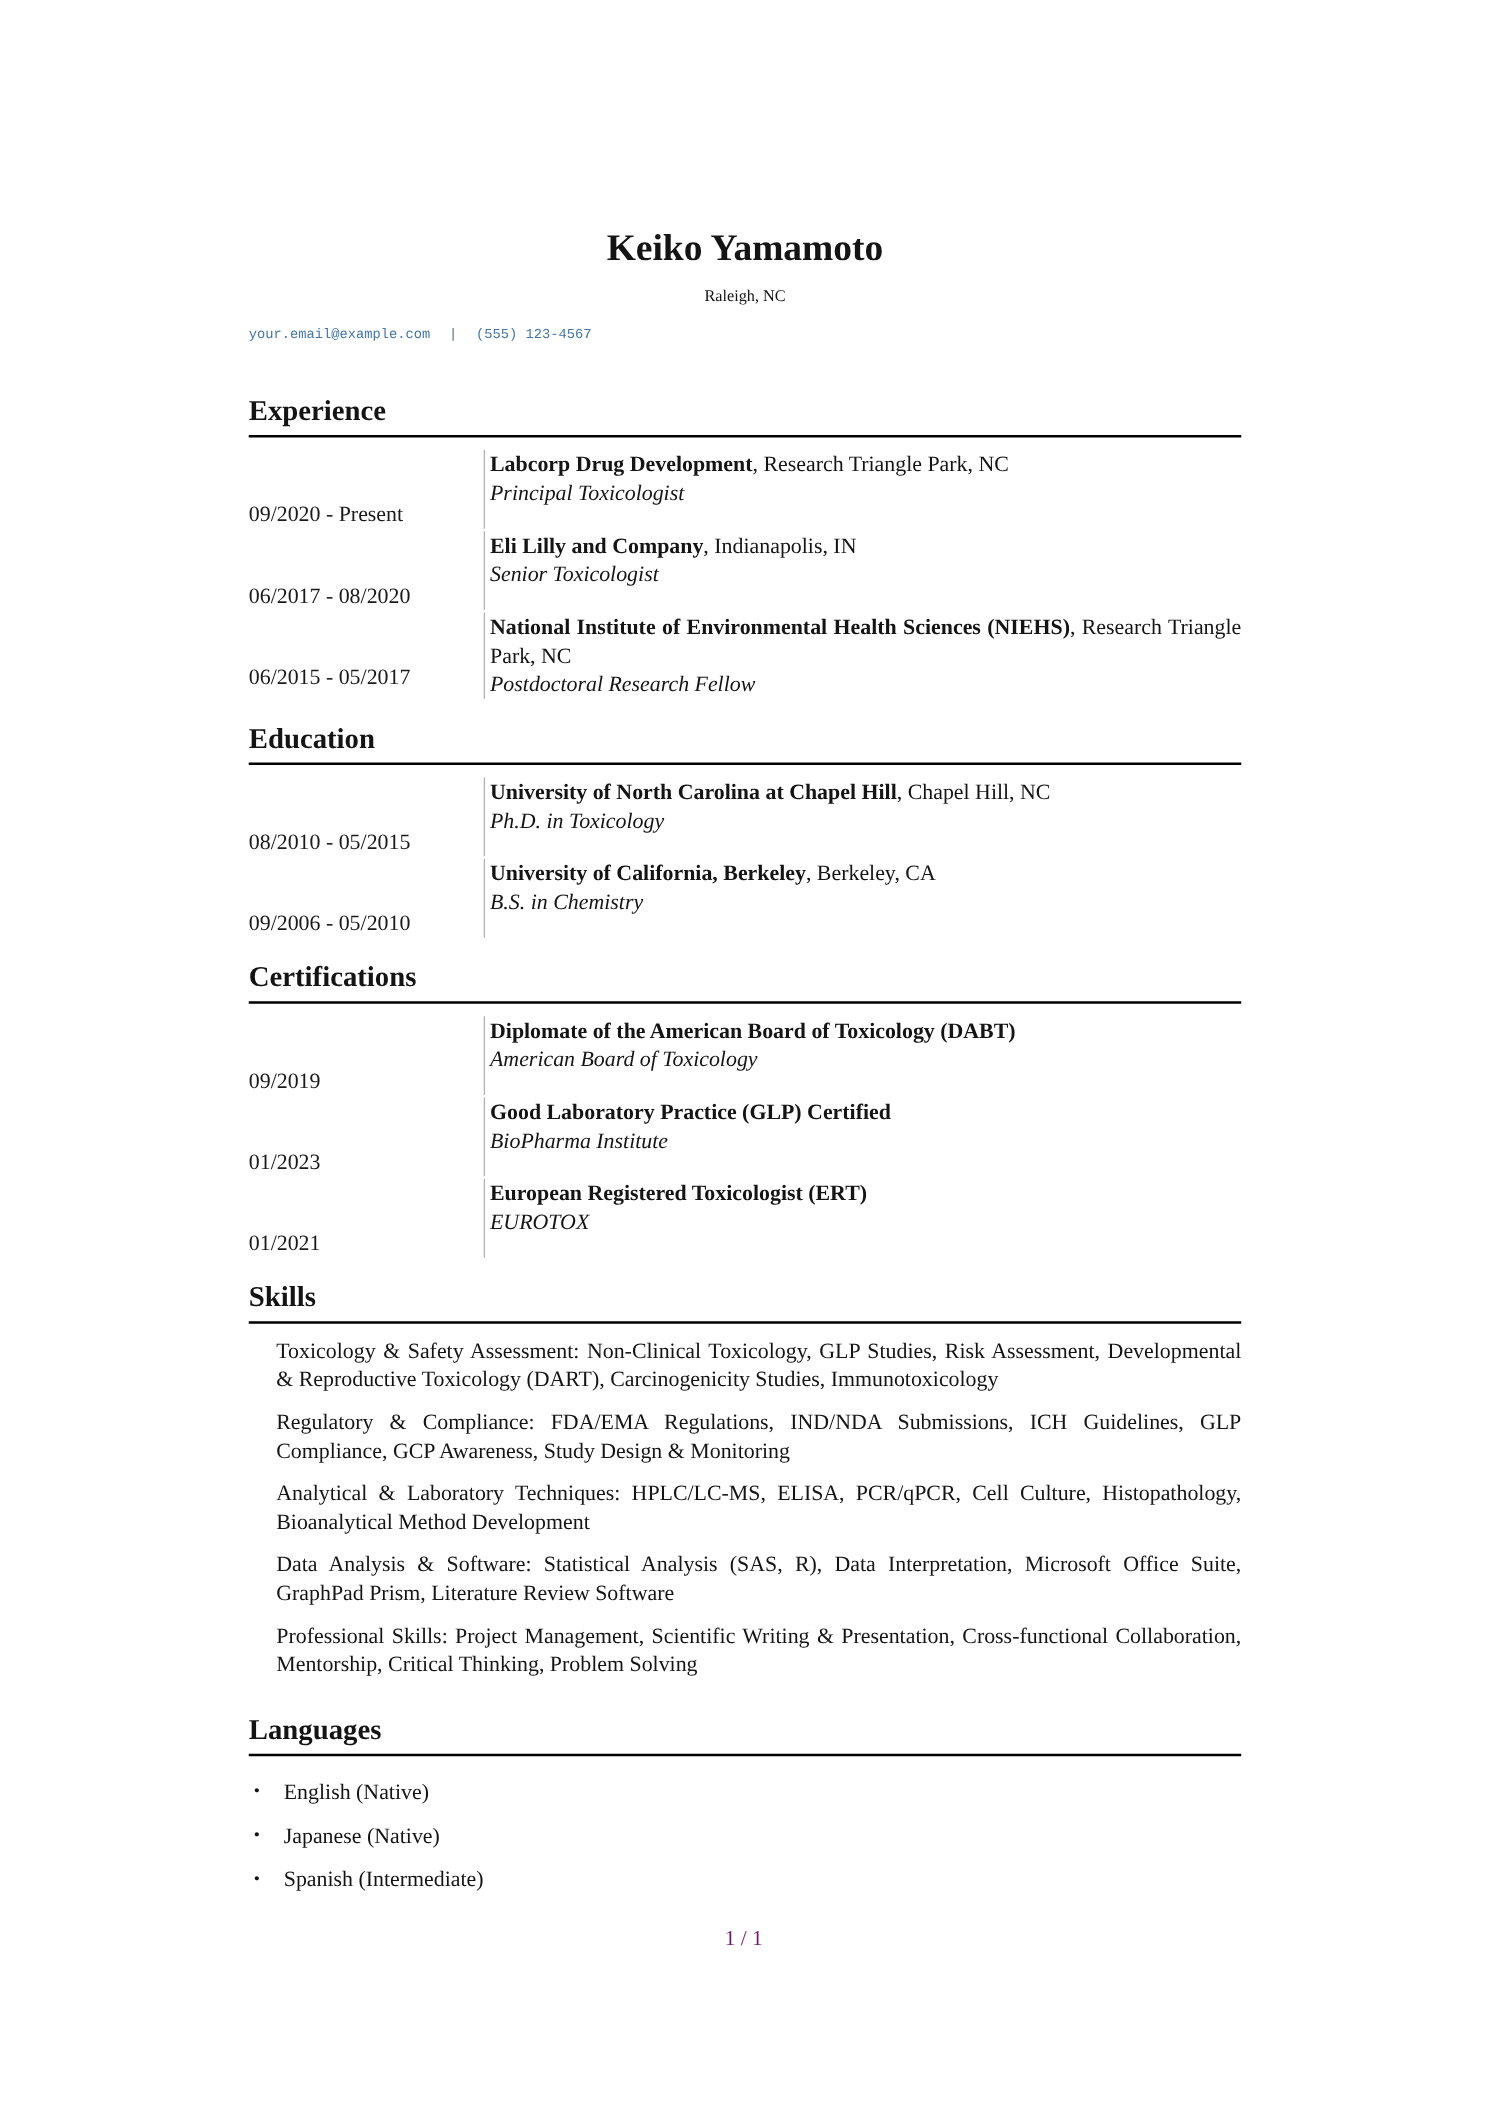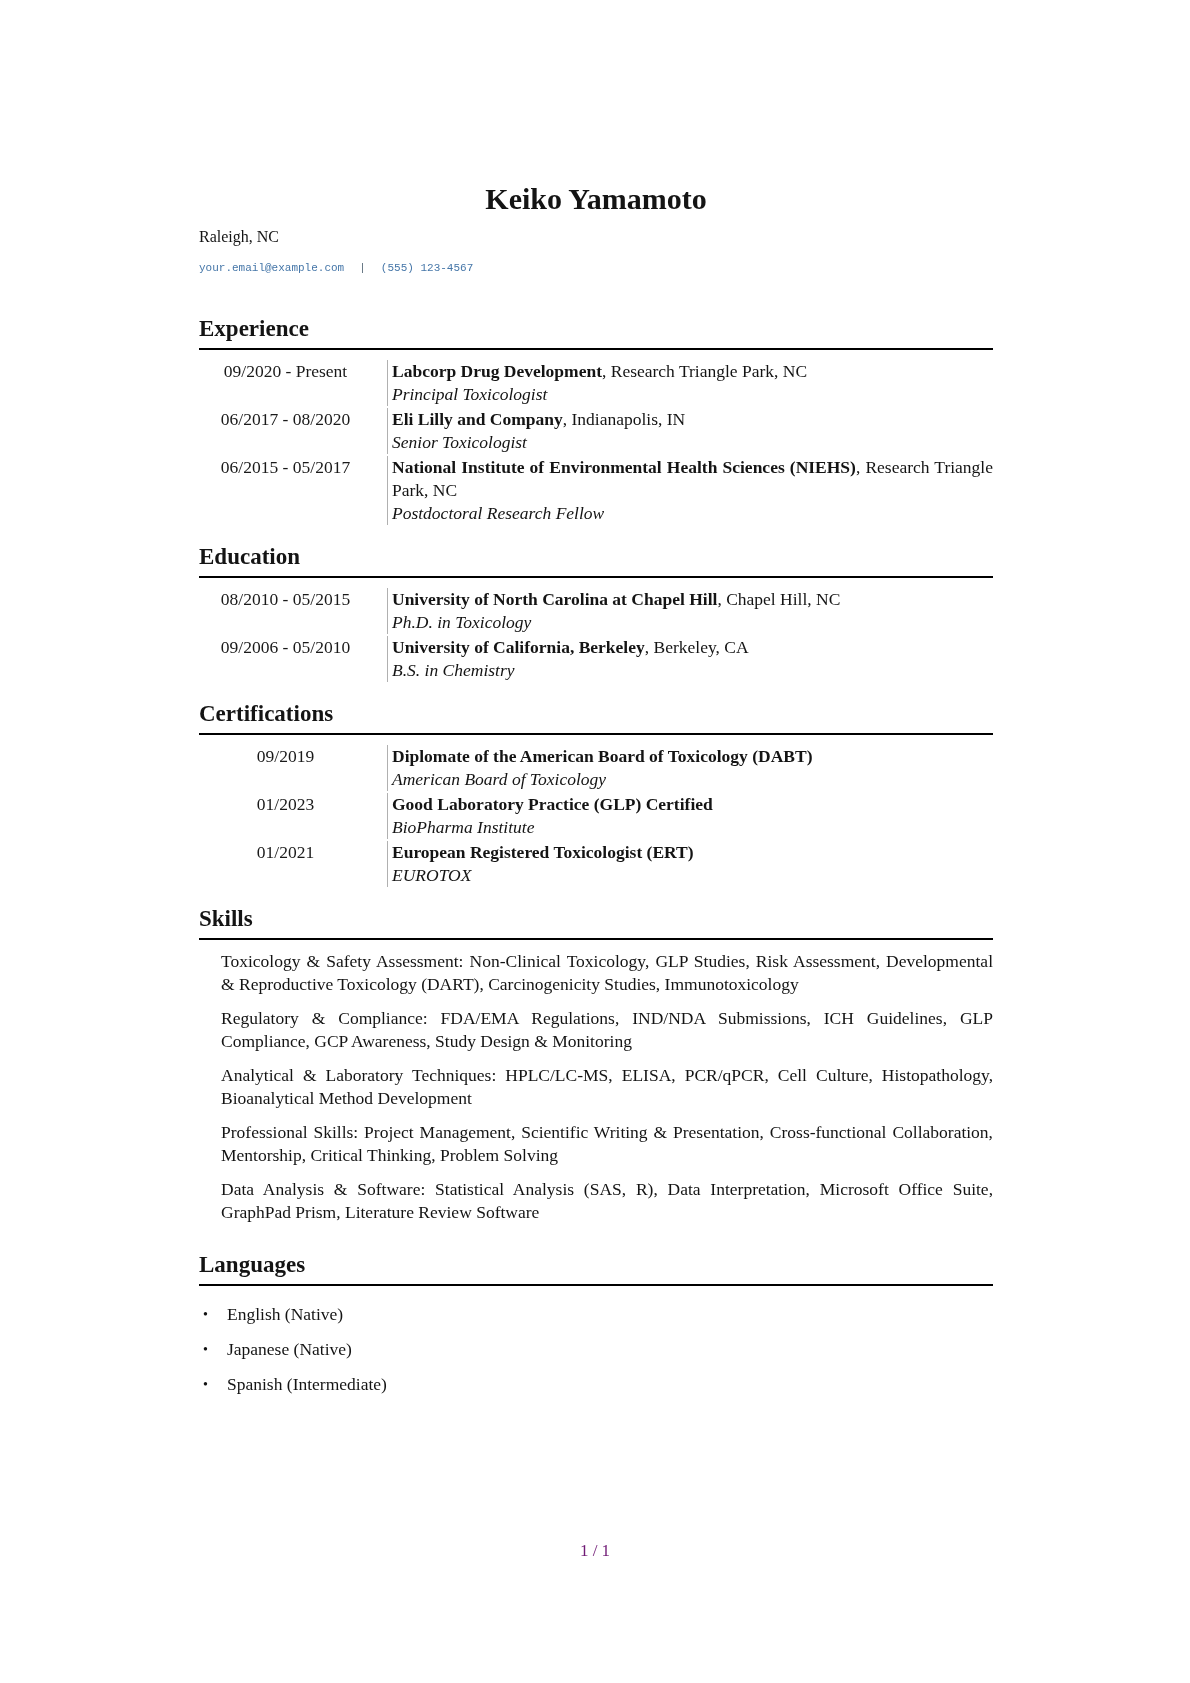--- a/index.html
+++ b/index.html
@@ -10,42 +10,42 @@
     background: #ffffff;
     color: #141414;
     font-family: "Liberation Serif", serif;
     position: relative;
     overflow: hidden;
   }
   .page { padding: 180px 197px 0 199px; }
 
   
   .name { text-align: center; font-size: 30px; font-weight: bold; line-height: 37px; margin: 0; }
-  .location { font-size: 16px; line-height: 23px; margin-top: 8px; }
+  .location { text-align: center; font-size: 13px; line-height: 23px; margin-top: 8px; }
   .contact { font-size: 11px; line-height: 22px; margin-top: 9px; font-family: Liberation Mono, monospace; }
   .contact a { color: var(--link-blue, #4576a8); text-decoration: none; cursor: pointer; }
   .contact .sep { color: #5a6b7a; margin: 0 15px; }
 
   
   section { margin-top: 17px; }
   section.first { margin-top: 35px; }
   section.languages { margin-top: 26px; }
   h2 {
     font-size: 23px; font-weight: bold; line-height: 29px;
     margin: 0; padding-bottom: 5px;
     border-bottom: 2.5px solid #000;
   }
 
   
   .entries { margin-top: 10px; }
   .entry { display: grid; grid-template-columns: 173px 1fr; }
   .entry + .entry { margin-top: 2px; }
   .entry .date {
-    text-align: center; font-size: 17.5px; line-height: 23px;
-    white-space: nowrap; color: #1a1a1a;
+    text-align: left; font-size: 17.5px; line-height: 23px;
+    white-space: nowrap; color: #1a1a1a; margin-top: 40px;
   }
   .entry .body {
     margin-left: 15px;
     border-left: 1px solid #b0b0b0;
     padding-left: 4px;
     font-size: 17.5px; line-height: 23px;
     text-align: justify;
   }
   .org { font-weight: bold; }
   .role { font-style: italic; }
@@ -165,22 +165,22 @@
 
     </div>
   </section>
 
   <section>
     <h2>Skills</h2>
     <div class="skills-list">
       <p class="skill-para"><span class="skill-label">Toxicology &amp; Safety Assessment:</span> <span>Non-Clinical Toxicology, GLP Studies, Risk Assessment, Developmental &amp; Reproductive Toxicology (DART), Carcinogenicity Studies, Immunotoxicology</span></p>
       <p class="skill-para"><span class="skill-label">Regulatory &amp; Compliance:</span> <span>FDA/EMA Regulations, IND/NDA Submissions, ICH Guidelines, GLP Compliance, GCP Awareness, Study Design &amp; Monitoring</span></p>
       <p class="skill-para"><span class="skill-label">Analytical &amp; Laboratory Techniques:</span> <span>HPLC/LC-MS, ELISA, PCR/qPCR, Cell Culture, Histopathology, Bioanalytical Method Development</span></p>
+      <p class="skill-para"><span class="skill-label">Data Analysis &amp; Software:</span> <span>Statistical Analysis (SAS, R), Data Interpretation, Microsoft Office Suite, GraphPad Prism, Literature Review Software</span></p>
       <p class="skill-para"><span class="skill-label">Professional Skills:</span> <span>Project Management, Scientific Writing &amp; Presentation, Cross-functional Collaboration, Mentorship, Critical Thinking, Problem Solving</span></p>
-      <p class="skill-para"><span class="skill-label">Data Analysis &amp; Software:</span> <span>Statistical Analysis (SAS, R), Data Interpretation, Microsoft Office Suite, GraphPad Prism, Literature Review Software</span></p>
     </div>
   </section>
 
   <section class="languages">
     <h2>Languages</h2>
     <div class="lang-list">
       <div class="lang-item">
           <span class="bullet">•</span>
           <span>English (Native)</span>
         </div>

